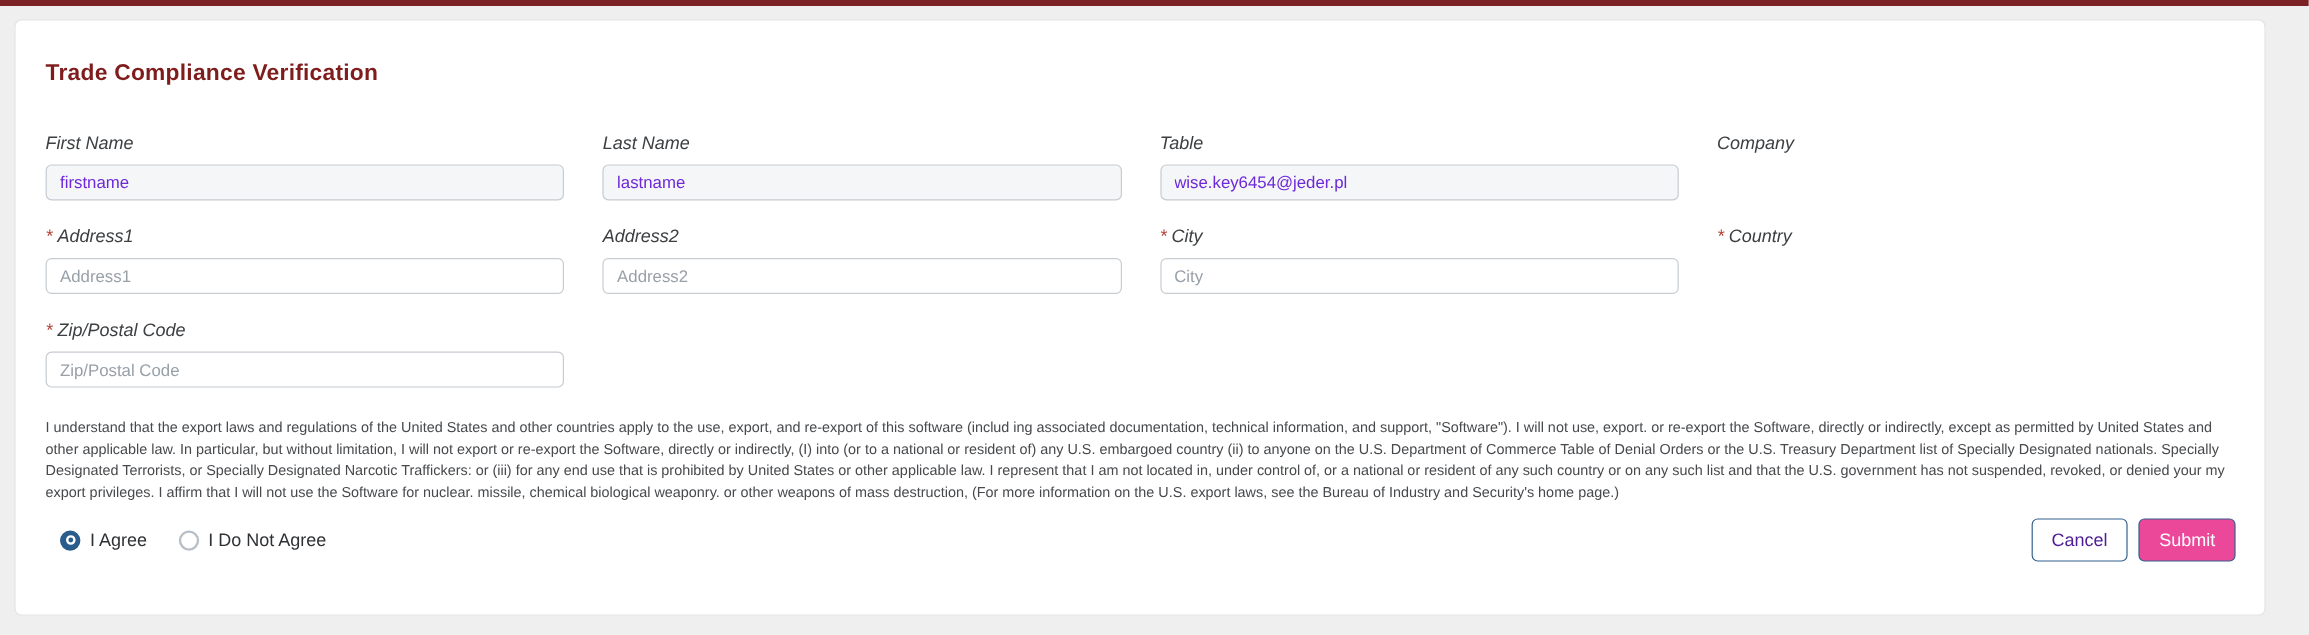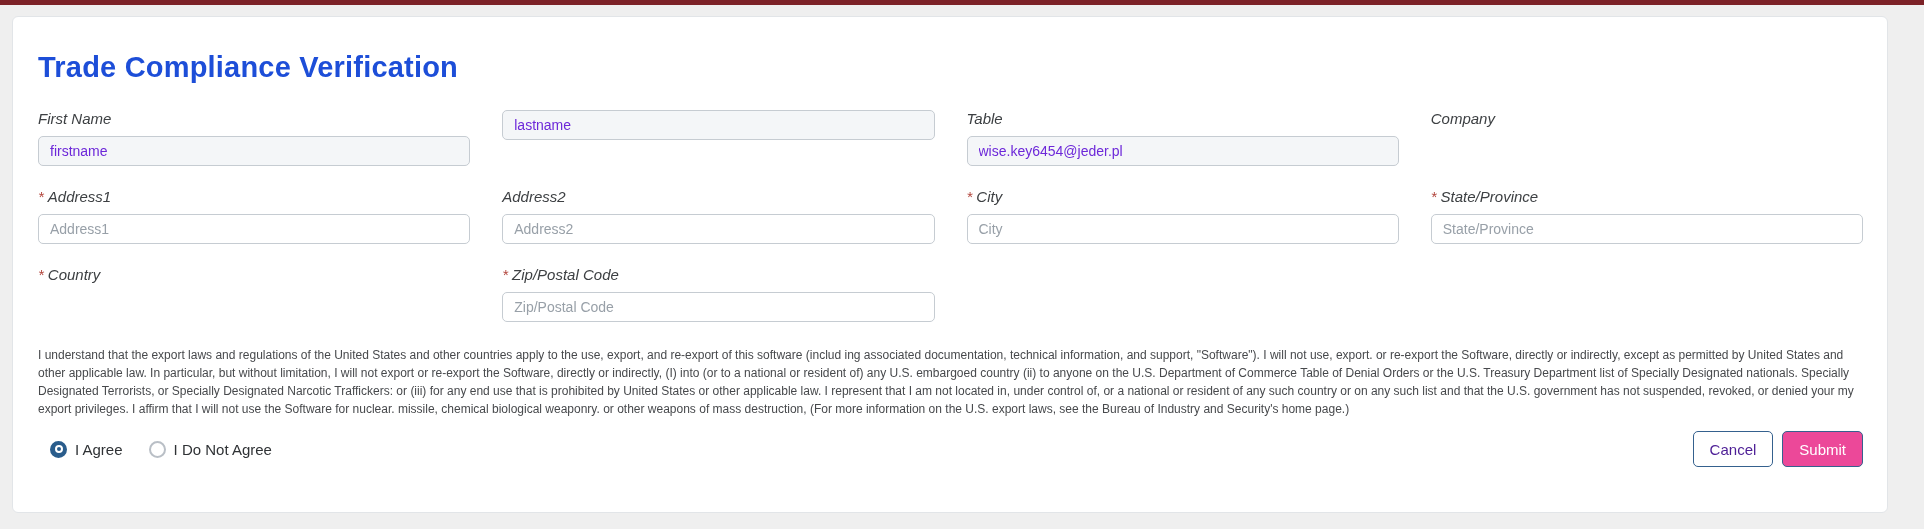--- a/index.html
+++ b/index.html
@@ -17,25 +17,25 @@
   }
   .card {
     position: absolute; top: 16px; left: 12px;
     width: 1876px; height: 497px;
     background: #ffffff;
     border: 1px solid #e2e5e8;
     border-radius: 6px;
     padding: 34px 24px 0 25px;
   }
   .page-title {
-    font-size: 29px;
+    font-size: 19px;
     font-weight: 700;
-    color: #1d4ed8;
+    color: #7f1d1d;
     letter-spacing: 0.2px;
-    margin-bottom: 26px;
+    margin-bottom: 38px;
   }
   .form-grid {
     display: grid;
     grid-template-columns: repeat(4, 1fr);
     column-gap: 32px;
     row-gap: 22px;
   }
   .field-label {
     display: block;
     font-size: 15px;
@@ -133,20 +133,21 @@
   <h1 class="page-title">Trade Compliance Verification</h1>
 
   <div class="form-grid">
 
     <div class="field">
       <label class="field-label"><span>First Name</span></label>
       <input class="is-disabled" disabled="" value="firstname" style="">
     </div>
 
     <div class="field">
+      <label class="field-label"><span>Last Name</span></label>
       <input class="is-disabled" disabled="" value="lastname" style="">
     </div>
 
     <div class="field">
       <label class="field-label"><span>Table</span></label>
       <input class="is-disabled" disabled="" value="wise.key6454@jeder.pl" style="">
     </div>
 
     <div class="field">
       <label class="field-label"><span>Company</span></label>
@@ -160,24 +161,20 @@
     <div class="field">
       <label class="field-label"><span>Address2</span></label>
       <input placeholder="Address2" style="">
     </div>
 
     <div class="field">
       <label class="field-label"><span class="req">*</span><span>City</span></label>
       <input placeholder="City" style="">
     </div>
 
-    <div class="field">
-      <label class="field-label"><span class="req">*</span><span>State/Province</span></label>
-      <input placeholder="State/Province" style="">
-    </div>
 
     <div class="field">
       <label class="field-label"><span class="req">*</span><span>Country</span></label>
     </div>
 
     <div class="field">
       <label class="field-label"><span class="req">*</span><span>Zip/Postal Code</span></label>
       <input placeholder="Zip/Postal Code" style="">
     </div>
 

